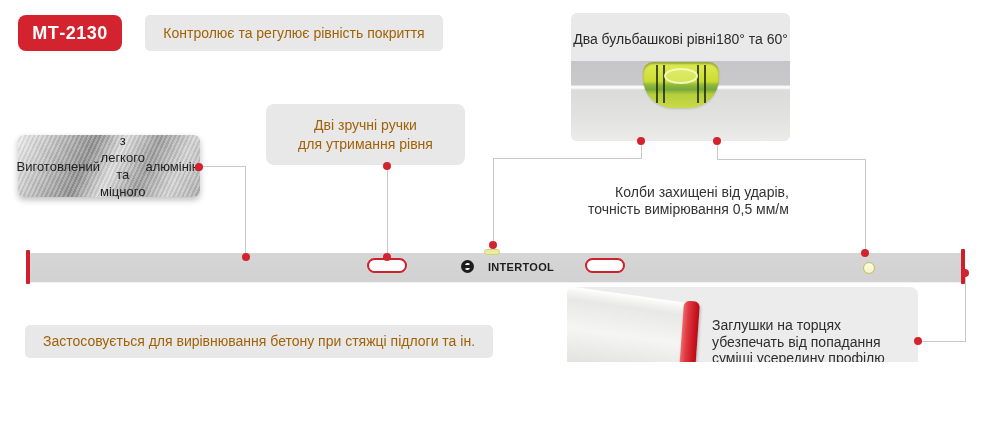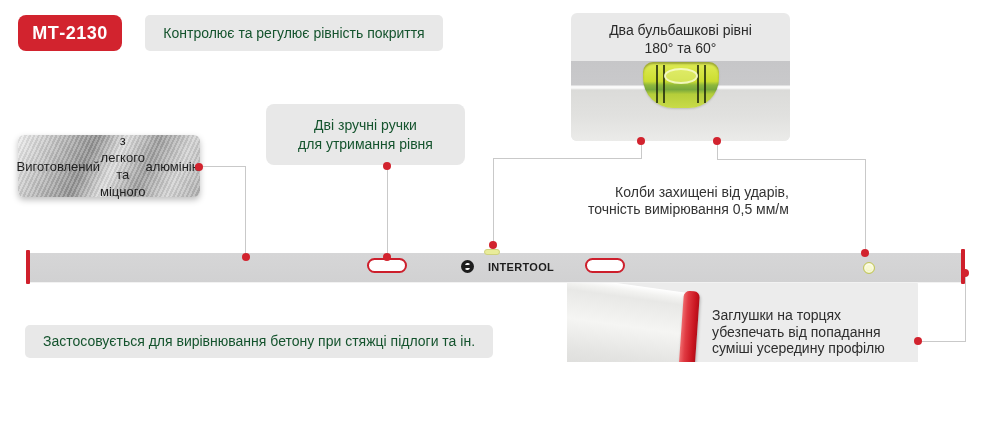--- a/index.html
+++ b/index.html
@@ -14,21 +14,21 @@
   .badge {
     left:18px; top:15px; width:104px; height:36px; background:#d2232e;
     border-radius:8px; display:flex; align-items:center; justify-content:center;
     color:#fff; font-weight:bold; font-size:18px; letter-spacing:.5px;
   }
 
   
   .graybox {
     background:#e8e8e8; border-radius:6px; display:flex; flex-direction:column;
     align-items:center; justify-content:center; text-align:center;
-    font-size:14px; line-height:19px; color:#14532d;
+    font-size:14px; line-height:19px; color:#a16207;
   }
   .box-control { left:145px; top:15px; width:298px; height:36px; border-radius:5px; }
   .box-handles { left:266px; top:104px; width:199px; height:61px; border-radius:8px; }
   .box-app     { left:25px;  top:325px; width:468px; height:33px; border-radius:5px;justify-content:center; }
 
   
   .box-metal {
     left:18px; top:135px; width:182px; height:62px; border-radius:6px;
     display:flex; align-items:center; justify-content:center;
     text-align:center; font-size:13px; line-height:17px; color:#1f1f1f;
@@ -37,21 +37,21 @@
       linear-gradient(115deg,#ededed 0%,#c2c2c2 18%,#8f8f8f 38%,#dedede 52%,#9c9c9c 68%,#d3d3d3 84%,#adadad 100%);
     box-shadow:0 3px 6px rgba(0,0,0,.25);
   }
 
   
   .box-vials {
     left:571px; top:13px; width:219px; height:128px; border-radius:6px;
     overflow:hidden; background:#e9e9e9;
   }
   .vials-caption {
-    height:48px; display:flex; flex-direction:column; align-items:center;
+    height:48px; display:flex; flex-direction:row; align-items:center;
     justify-content:center; text-align:center; font-size:14px; line-height:18px; padding-top:4px;
   }
   .vials-photo {
     position:relative; height:80px;
     background:linear-gradient(180deg,#c6c6c8 0px,#c9c9cb 24px,#f7f7f7 25px,#fbfbfb 27px,#dbdbd9 29px,#e1e1df 55px,#ebebe9 80px);
   }
   .vial {
     position:absolute; left:50%; top:1px; transform:translateX(-50%);
     width:76px; height:46px; border-radius:10px 10px 30px 30px; overflow:hidden;
     background:linear-gradient(180deg,#e0ec55 0%,#cbdd31 42%,#8eb83c 50%,#78a83c 60%,#b5ce3a 70%,#c9db48 100%);
@@ -65,21 +65,21 @@
   .vial .tick { position:absolute; top:3px; width:2px; height:38px; background:rgba(25,35,10,.78); }
   .t1{left:13px} .t2{left:20px} .t3{left:54px} .t4{left:61px}
 
   
   .protection {
     left:588px; top:184px; font-size:14px; line-height:17px; text-align:right; color:#333;
   }
 
   
   .box-caps {
-    left:567px; top:277px; width:351px; height:108px; background:#ececec;
+    left:567px; top:287px; width:351px; height:108px; background:#ececec;
     border-radius:8px; overflow:hidden;
   }
   .profile-slab {
     position:absolute; left:-14px; top:-3px; width:138px; height:92px;
     transform:rotate(8deg); transform-origin:0 0;
     background:linear-gradient(180deg,#ffffff 0%,#f2f2f0 7%,#e8e8e6 14%,#f5f5f3 45%,#e4e4e2 78%,#dcdcda 100%);
     box-shadow:2px 3px 4px rgba(0,0,0,.12);
   }
   .profile-cap {
     position:absolute; left:114px; top:14px; width:16px; height:86px;

